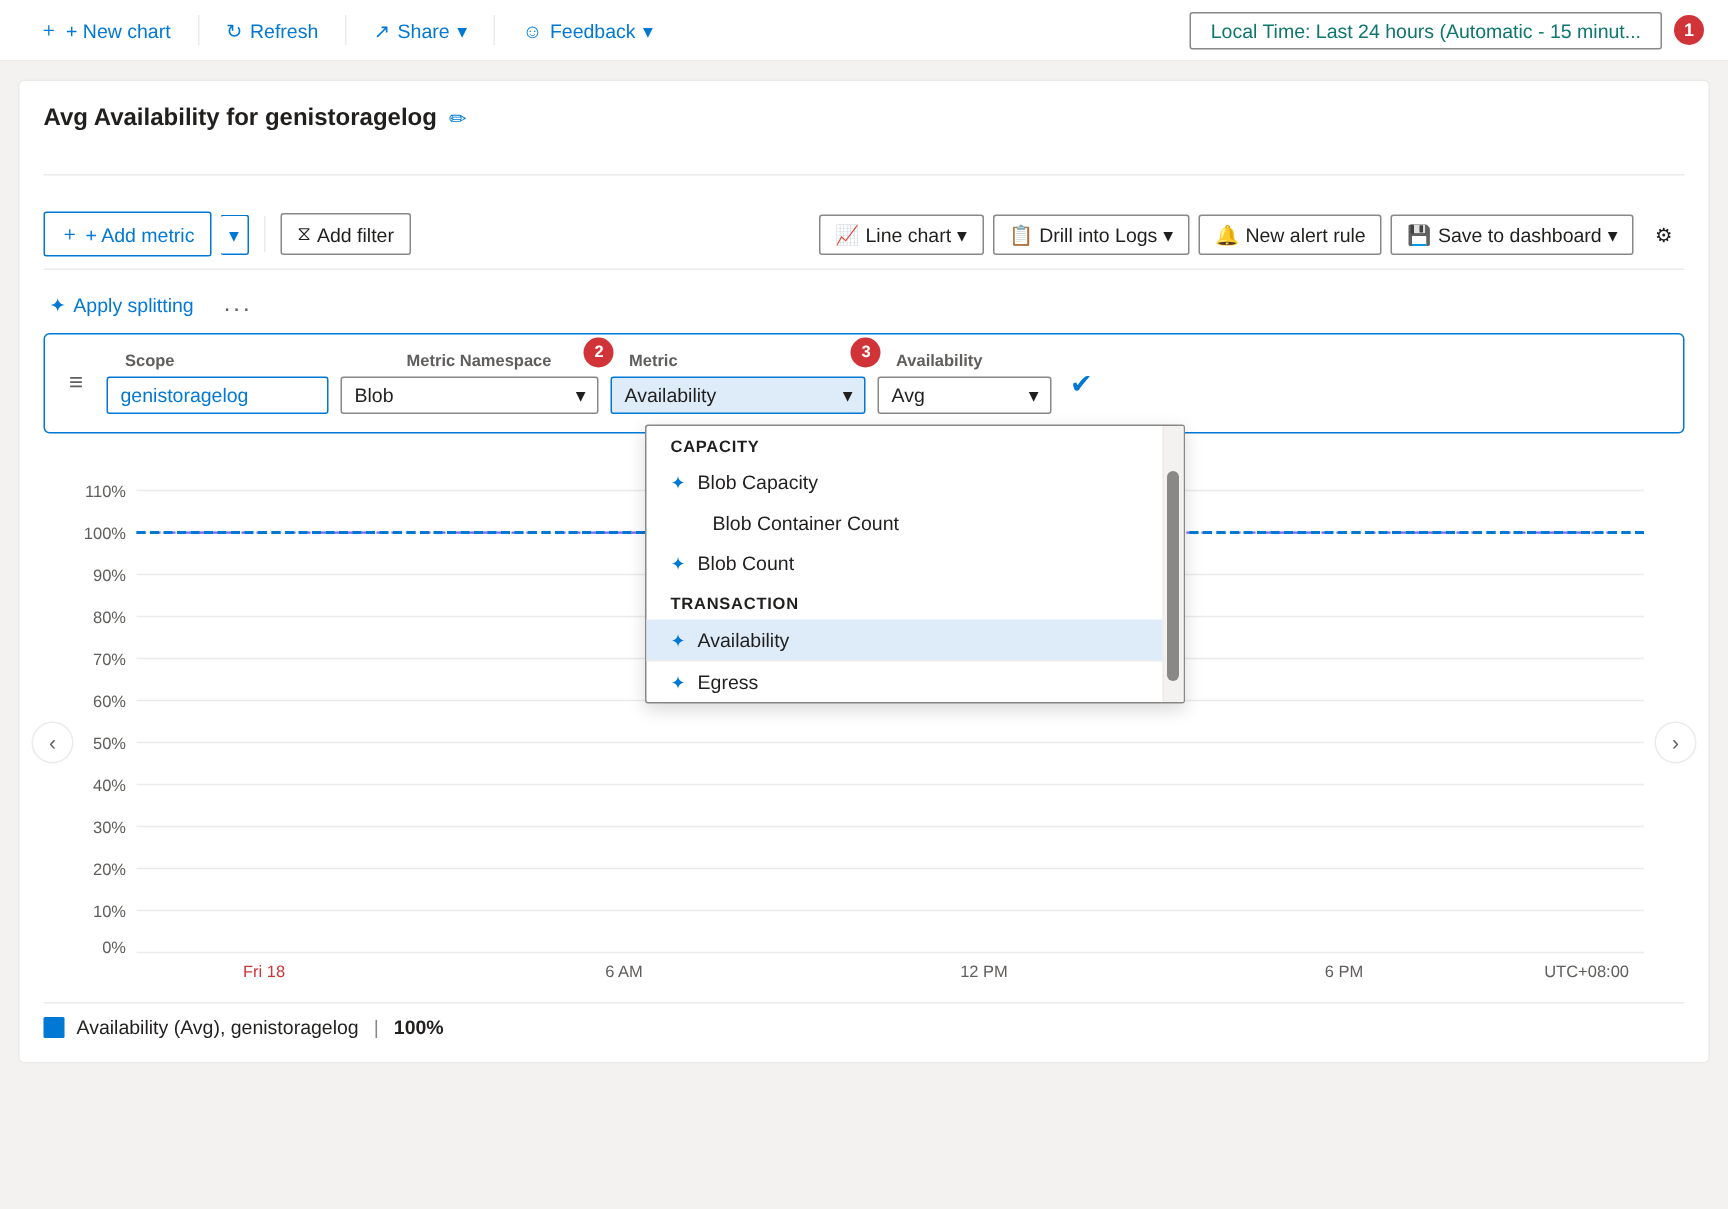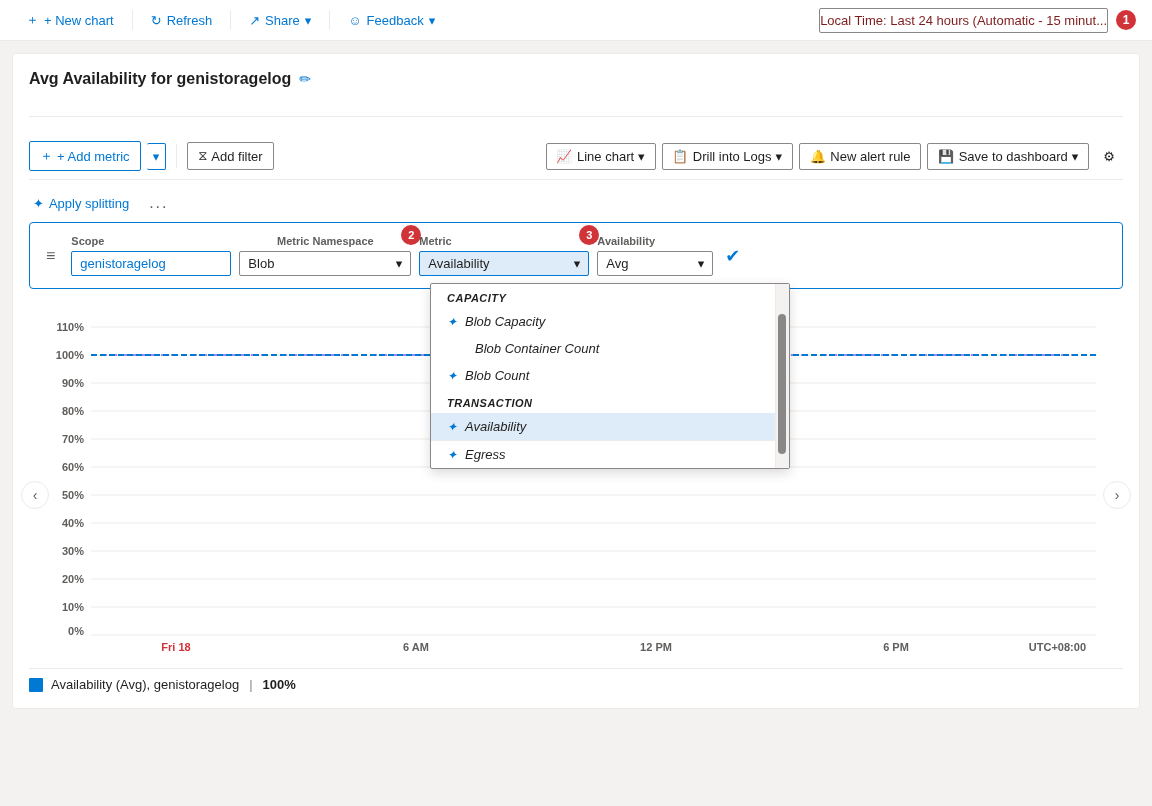--- a/index.html
+++ b/index.html
@@ -10,21 +10,21 @@
       border-bottom: 1px solid #edebe9; gap: 4px;
     }
     .top-bar-btn {
       display: flex; align-items: center; gap: 5px; padding: 5px 10px;
       color: #0078d4; cursor: pointer; border: none; background: none;
       font-size: 13px; border-radius: 2px;
     }
     .top-bar-divider { width: 1px; height: 20px; background: #edebe9; margin: 0 4px; }
     .time-btn {
       margin-left: auto; border: 1px solid #8a8886; border-radius: 2px;
-      padding: 4px 0; background: #fff; color: #7f1d1d; cursor: pointer;
+      padding: 4px 13px; background: #fff; color: #0f766e; cursor: pointer;
       font-size: 13px; display: flex; align-items: center; gap: 6px;
     }
     .badge-red {
       background: #d13438; color: #fff; border-radius: 50%; width: 20px; height: 20px;
       display: flex; align-items: center; justify-content: center; font-size: 12px; font-weight: 600;
       margin-left: 4px;
     }
 
     .main-container {
       margin: 12px; background: #fff; border: 1px solid #edebe9; border-radius: 4px; padding: 16px;
@@ -62,24 +62,24 @@
     }
 
     .metric-row {
       display: flex; align-items: center; gap: 8px; border: 1px solid #0078d4;
       border-radius: 4px; padding: 12px 16px; margin-bottom: 8px; background: #fff;
       position: relative;
     }
     .scope-group, .namespace-group, .metric-group, .aggregation-group {
       display: flex; flex-direction: column; gap: 4px;
     }
-    .field-label { font-size: 11px; font-weight: 600; color: #605e5c; }
+    .field-label { font-size: 11px; font-weight: 600; color: #605e5c; margin-left: 12px; }
     .scope-input {
       border: 1px solid #0078d4; border-radius: 2px; padding: 4px 8px;
-      font-size: 13px; color: #0078d4; outline: none; width: 160px;
+      font-size: 13px; color: #0078d4; outline: none; width: 148px;
     }
     .metric-select {
       border: 1px solid #8a8886; border-radius: 2px; padding: 4px 8px;
       font-size: 13px; background: #fff; cursor: pointer; display: flex;
       align-items: center; justify-content: space-between; gap: 4px;
     }
     .namespace-select { width: 172px; }
     .metric-select-field { width: 170px; background: #deecf9; border-color: #0078d4; }
     .aggregation-select { width: 116px; }
     .confirm-btn {
@@ -118,21 +118,21 @@
       width: 28px; height: 28px; display: flex; align-items: center; justify-content: center;
       cursor: pointer; color: #605e5c; font-size: 14px; z-index: 10;
     }
     .chart-nav-right {
       position: absolute; right: -8px; top: 50%; transform: translateY(-50%);
       background: #fff; border: 1px solid #edebe9; border-radius: 50%;
       width: 28px; height: 28px; display: flex; align-items: center; justify-content: center;
       cursor: pointer; color: #605e5c; font-size: 14px; z-index: 10;
     }
 
-    .chart-svg-wrapper { width: 100%; overflow: hidden; position: relative; font-weight: bold; }
+    .chart-svg-wrapper { width: 100%; overflow: hidden; position: relative; }
 
     .chart-legend {
       display: flex; align-items: center; gap: 8px; margin-top: 12px; padding-top: 8px;
       border-top: 1px solid #edebe9;
     }
     .legend-color { width: 14px; height: 14px; background: #0078d4; border-radius: 1px; }
     .legend-text { font-size: 13px; color: #201f1e; }
     .legend-separator { color: #8a8886; margin: 0 2px; }
     .legend-value { font-size: 13px; font-weight: 600; color: #201f1e; }
   </style>
@@ -259,21 +259,21 @@
       <label class="field-label">Availability</label>
       <div class="metric-select aggregation-select">
         <span>Avg</span>
         <span>▾</span>
       </div>
     </div>
 
     <span class="confirm-btn">✔</span>
 
     <div class="metric-dropdown">
-      <div style="display:flex;font-style:italic;">
+      <div style="display:flex;">
         <div style="flex:1;">
           <div class="dropdown-category">CAPACITY</div>
           <div class="dropdown-item">
             <span class="dropdown-item-icon">✦</span>
             <span>Blob Capacity</span>
           </div>
           <div class="dropdown-item">
             <span style="display:inline-block;width:20px;"></span>
             <span>Blob Container Count</span>
           </div>

